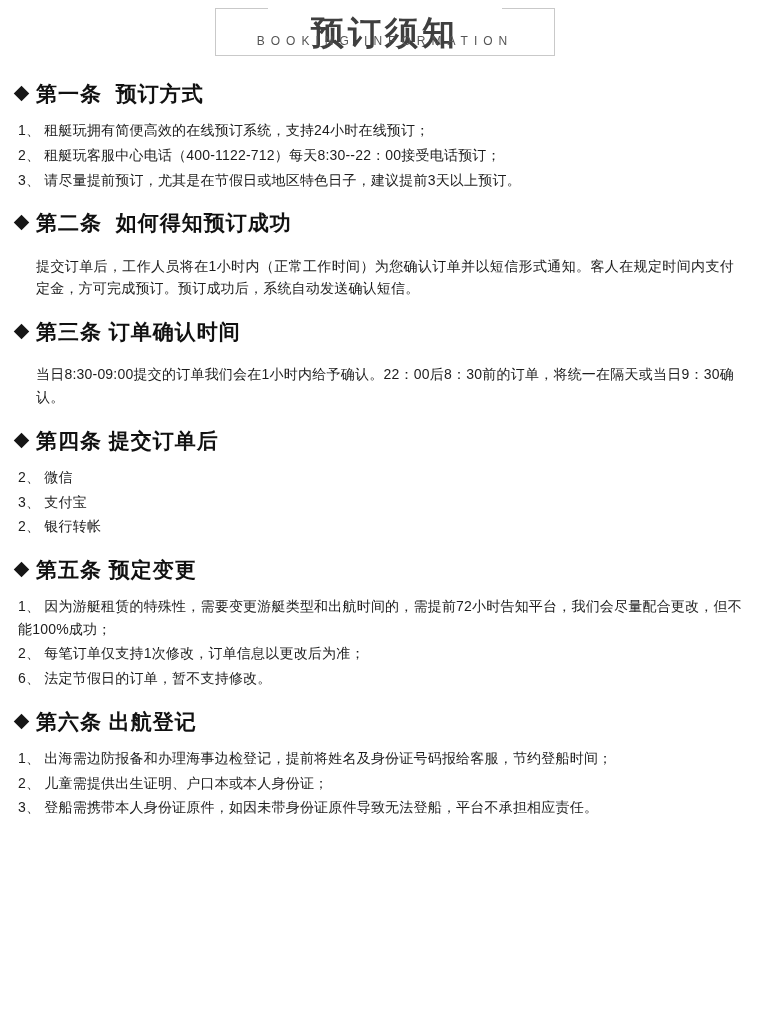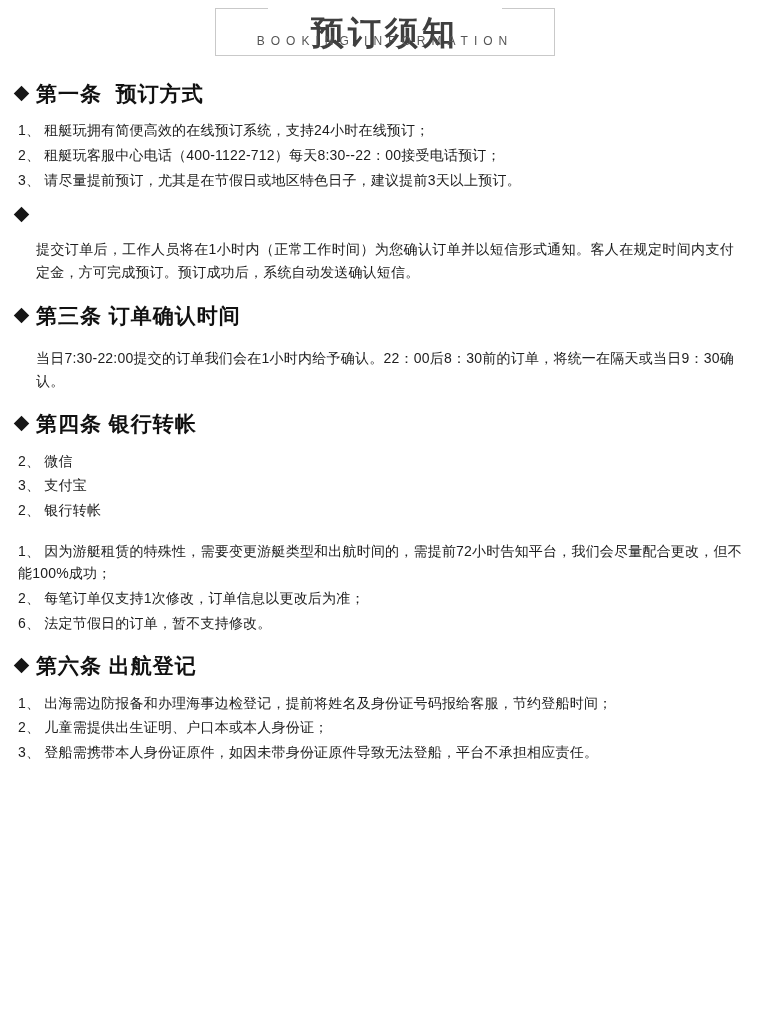--- a/index.html
+++ b/index.html
@@ -146,49 +146,54 @@
     <div class="section-body">
       <p class="list-item">1、 租艇玩拥有简便高效的在线预订系统，支持24小时在线预订；</p>
       <p class="list-item">2、 租艇玩客服中心电话（400-1122-712）每天8:30--22：00接受电话预订；</p>
       <p class="list-item">3、 请尽量提前预订，尤其是在节假日或地区特色日子，建议提前3天以上预订。</p>
     </div>
   </div>
 
   <div class="section">
     <div class="section-head">
       <span class="diamond"></span>
+      <span class="section-title-text">第二条  如何得知预订成功</span>
     </div>
     <div class="section-body">
       <p class="para">提交订单后，工作人员将在1小时内（正常工作时间）为您确认订单并以短信形式通知。客人在规定时间内支付定金，方可完成预订。预订成功后，系统自动发送确认短信。</p>
     </div>
   </div>
 
   <div class="section">
     <div class="section-head">
       <span class="diamond"></span>
       <span class="section-title-text">第三条 订单确认时间</span>
     </div>
     <div class="section-body">
-      <p class="para">当日7:30-22:00提交的订单我们会在1小时内给予确认。22：00后8：30前的订单，将统一在隔天或当日9：30确认。</p>
-    </div>
-  </div>
-
-  <div class="section">
-    <div class="section-head">
-      <span class="diamond"></span>
-      <span class="section-title-text">第四条 银行转帐</span>
+      <p class="para">当日8:30-09:00提交的订单我们会在1小时内给予确认。22：00后8：30前的订单，将统一在隔天或当日9：30确认。</p>
+    </div>
+  </div>
+
+  <div class="section">
+    <div class="section-head">
+      <span class="diamond"></span>
+      <span class="section-title-text">第四条 提交订单后</span>
     </div>
     <div class="section-body">
       <p class="list-item">2、 微信</p>
       <p class="list-item">3、 支付宝</p>
       <p class="list-item">2、 银行转帐</p>
     </div>
   </div>
 
   <div class="section">
+    <div class="section-head">
+      <span class="diamond"></span>
+      <span class="section-title-text">第五条 预定变更</span>
+    </div>
     <div class="section-body">
       <p class="list-item">1、 因为游艇租赁的特殊性，需要变更游艇类型和出航时间的，需提前72小时告知平台，我们会尽量配合更改，但不能100%成功；</p>
       <p class="list-item">2、 每笔订单仅支持1次修改，订单信息以更改后为准；</p>
       <p class="list-item">6、 法定节假日的订单，暂不支持修改。</p>
     </div>
   </div>
 
   <div class="section">
     <div class="section-head">
       <span class="diamond"></span>

